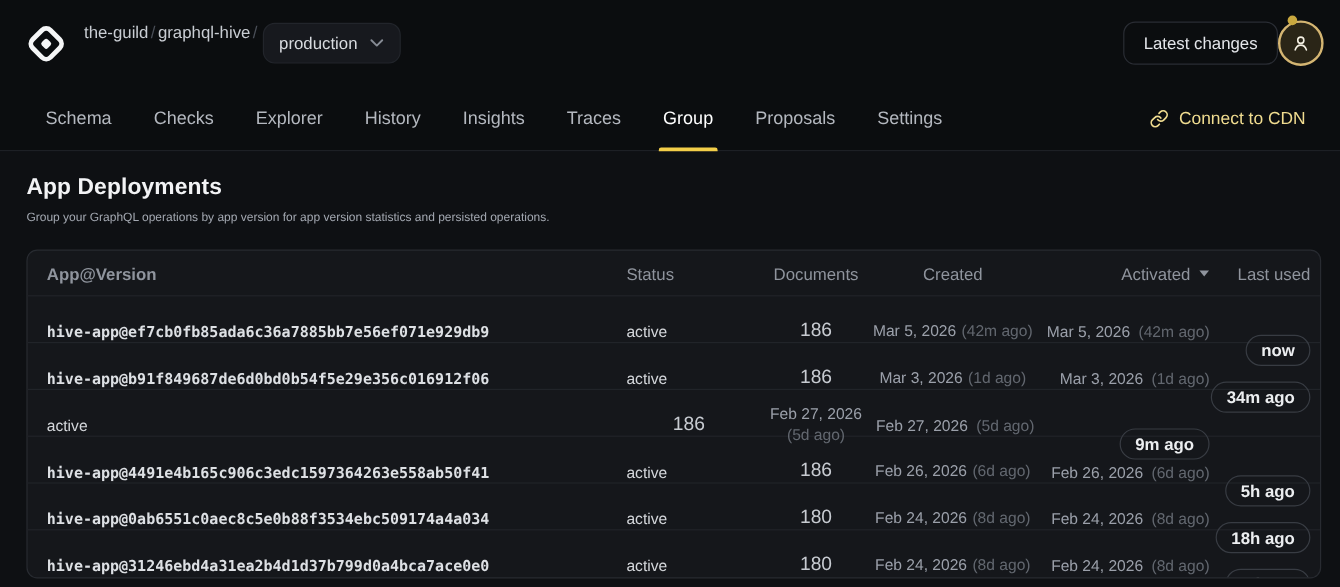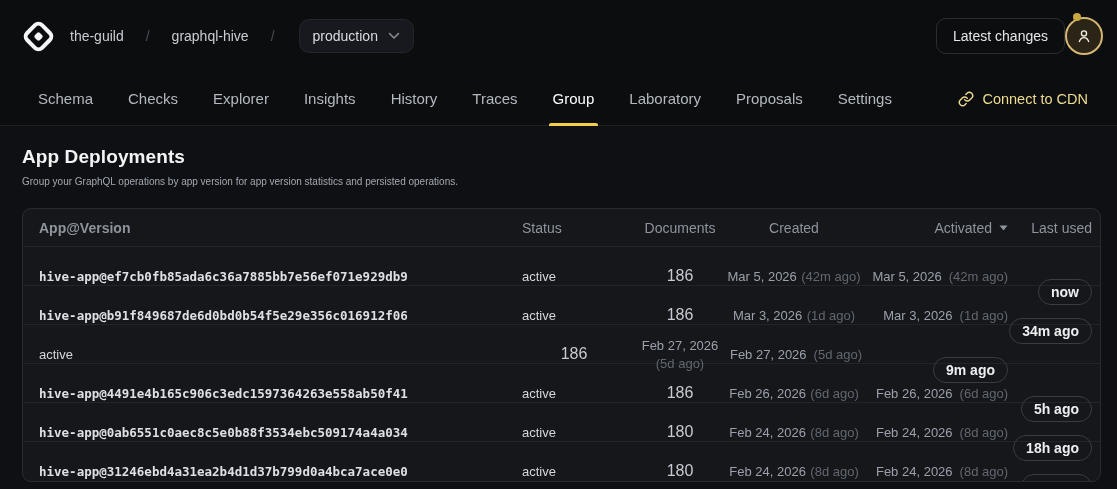--- a/index.html
+++ b/index.html
@@ -17,21 +17,21 @@
     height:72px; display:flex; align-items:center;
     padding:0 14px 0 20px;
   }
   .logo-box { width:36px; height:36px; display:flex; align-items:center; justify-content:center; margin-right:14px; flex:0 0 auto; cursor:pointer; }
   .logo-outer {
     width:25px; height:25px; border:4.5px solid #f5f6f7; border-radius:7px;
     transform:rotate(45deg); display:flex; align-items:center; justify-content:center;
   }
   .logo-dot { width:6.5px; height:6.5px; background:#f5f6f7; border-radius:2px; }
 
-  .breadcrumb { display:flex; align-items:center; gap:22px; font-size:14px; }
+  .breadcrumb { display:flex; align-items:flex-start; gap:2px; font-size:14px; }
   .crumb { color:#c9cdd3; cursor:pointer; }
   .crumb-sep { color:#4a4f58; font-size:14px; }
   .target-select {
     display:flex; align-items:center; gap:10px;
     background:#17191e; border:1px solid #22252b; border-radius:10px;
     padding:8px 13px; margin-left:2px; font-size:14px; color:#d8dbdf; cursor:pointer;
   }
   .chev { display:block; }
 
   .topbar-right { margin-left:auto; display:flex; align-items:center; }
@@ -154,33 +154,30 @@
       <div class="tab">
           <span>Schema</span>
         </div>
       <div class="tab">
           <span>Checks</span>
         </div>
       <div class="tab">
           <span>Explorer</span>
         </div>
       <div class="tab">
+          <span>History</span>
+        </div>
+      <div class="tab">
           <span>Insights</span>
-        </div>
-      <div class="tab">
-          <span>History</span>
         </div>
       <div class="tab">
           <span>Traces</span>
         </div>
       <div class="tab active">
           <span>Group</span>
-        </div>
-      <div class="tab">
-          <span>Laboratory</span>
         </div>
       <div class="tab">
           <span>Proposals</span>
         </div>
       <div class="tab">
           <span>Settings</span>
         </div>
     </div>
     <div class="cdn-link" style="color:#f0dc90">
       <svg width="16" height="16" viewBox="0 0 24 24" fill="none" stroke="#f0dc90" stroke-width="2.1" stroke-linecap="round" stroke-linejoin="round">

